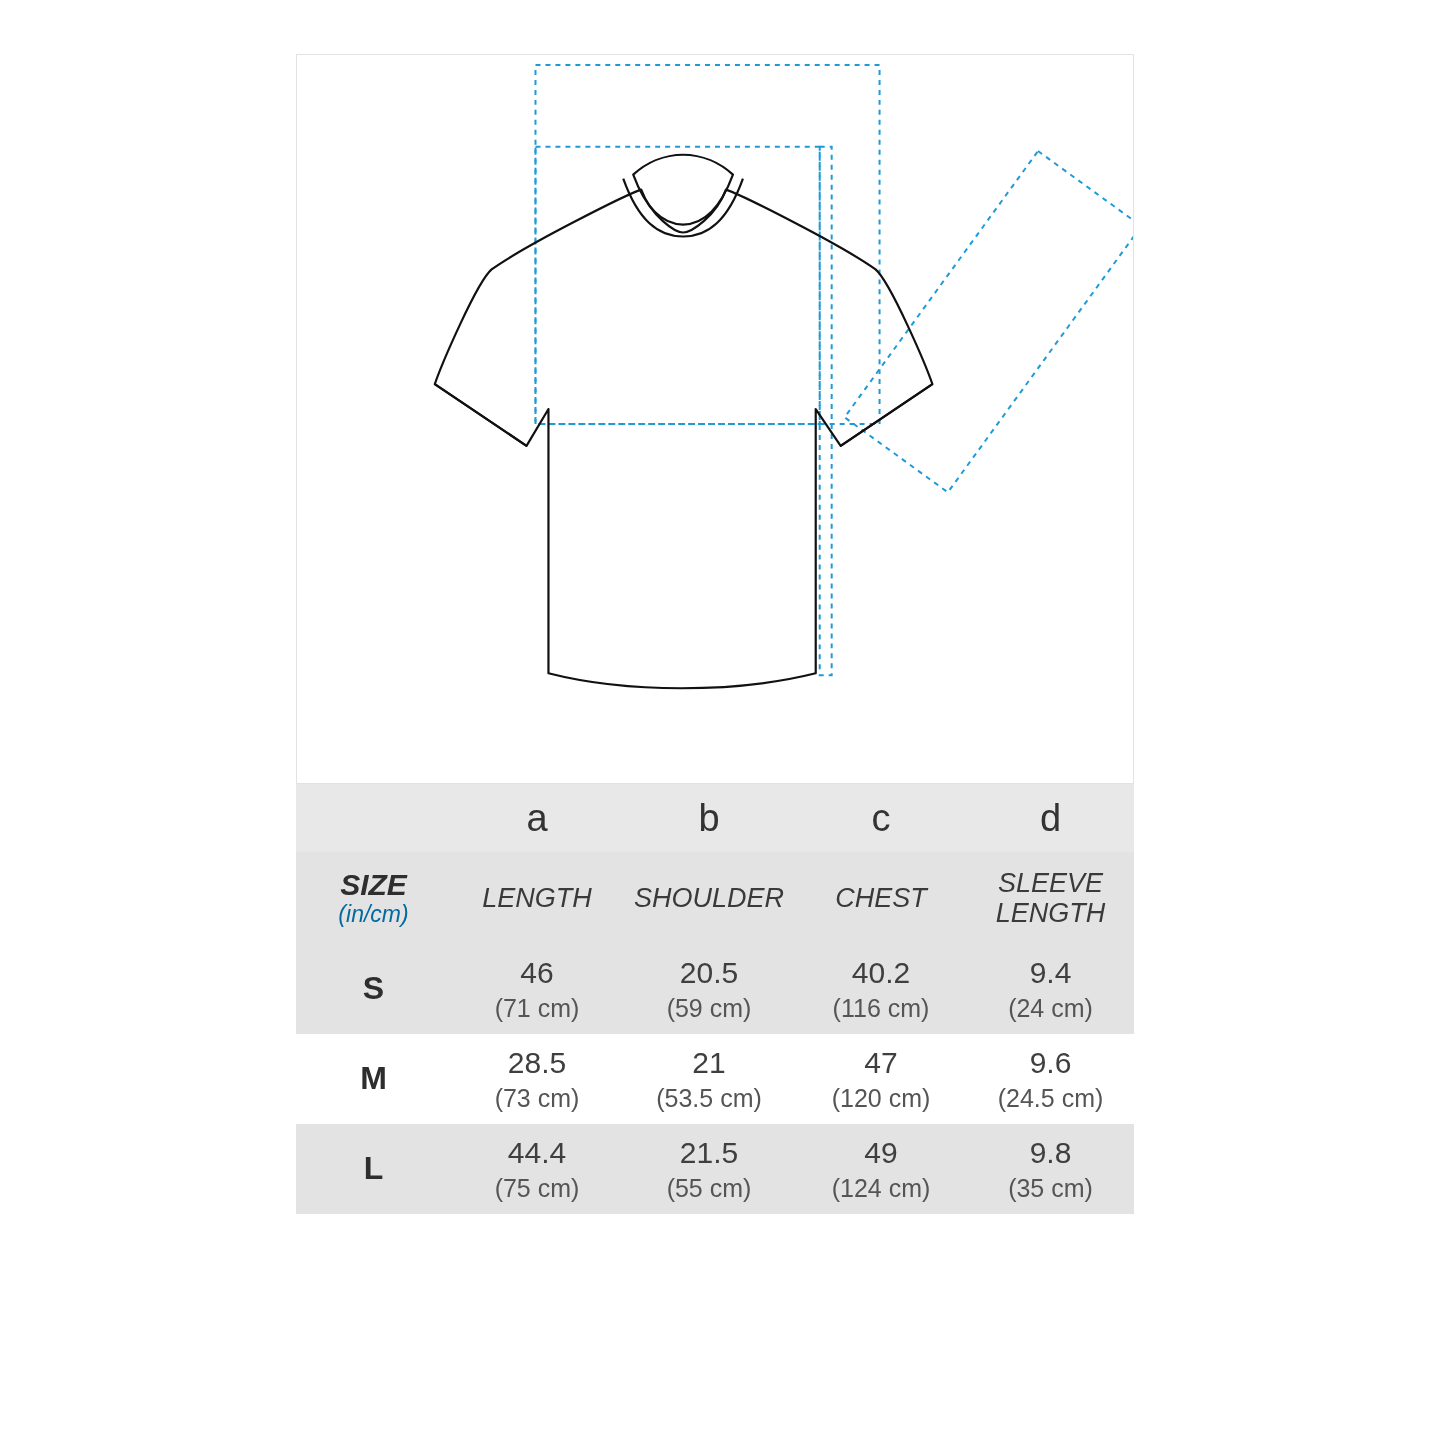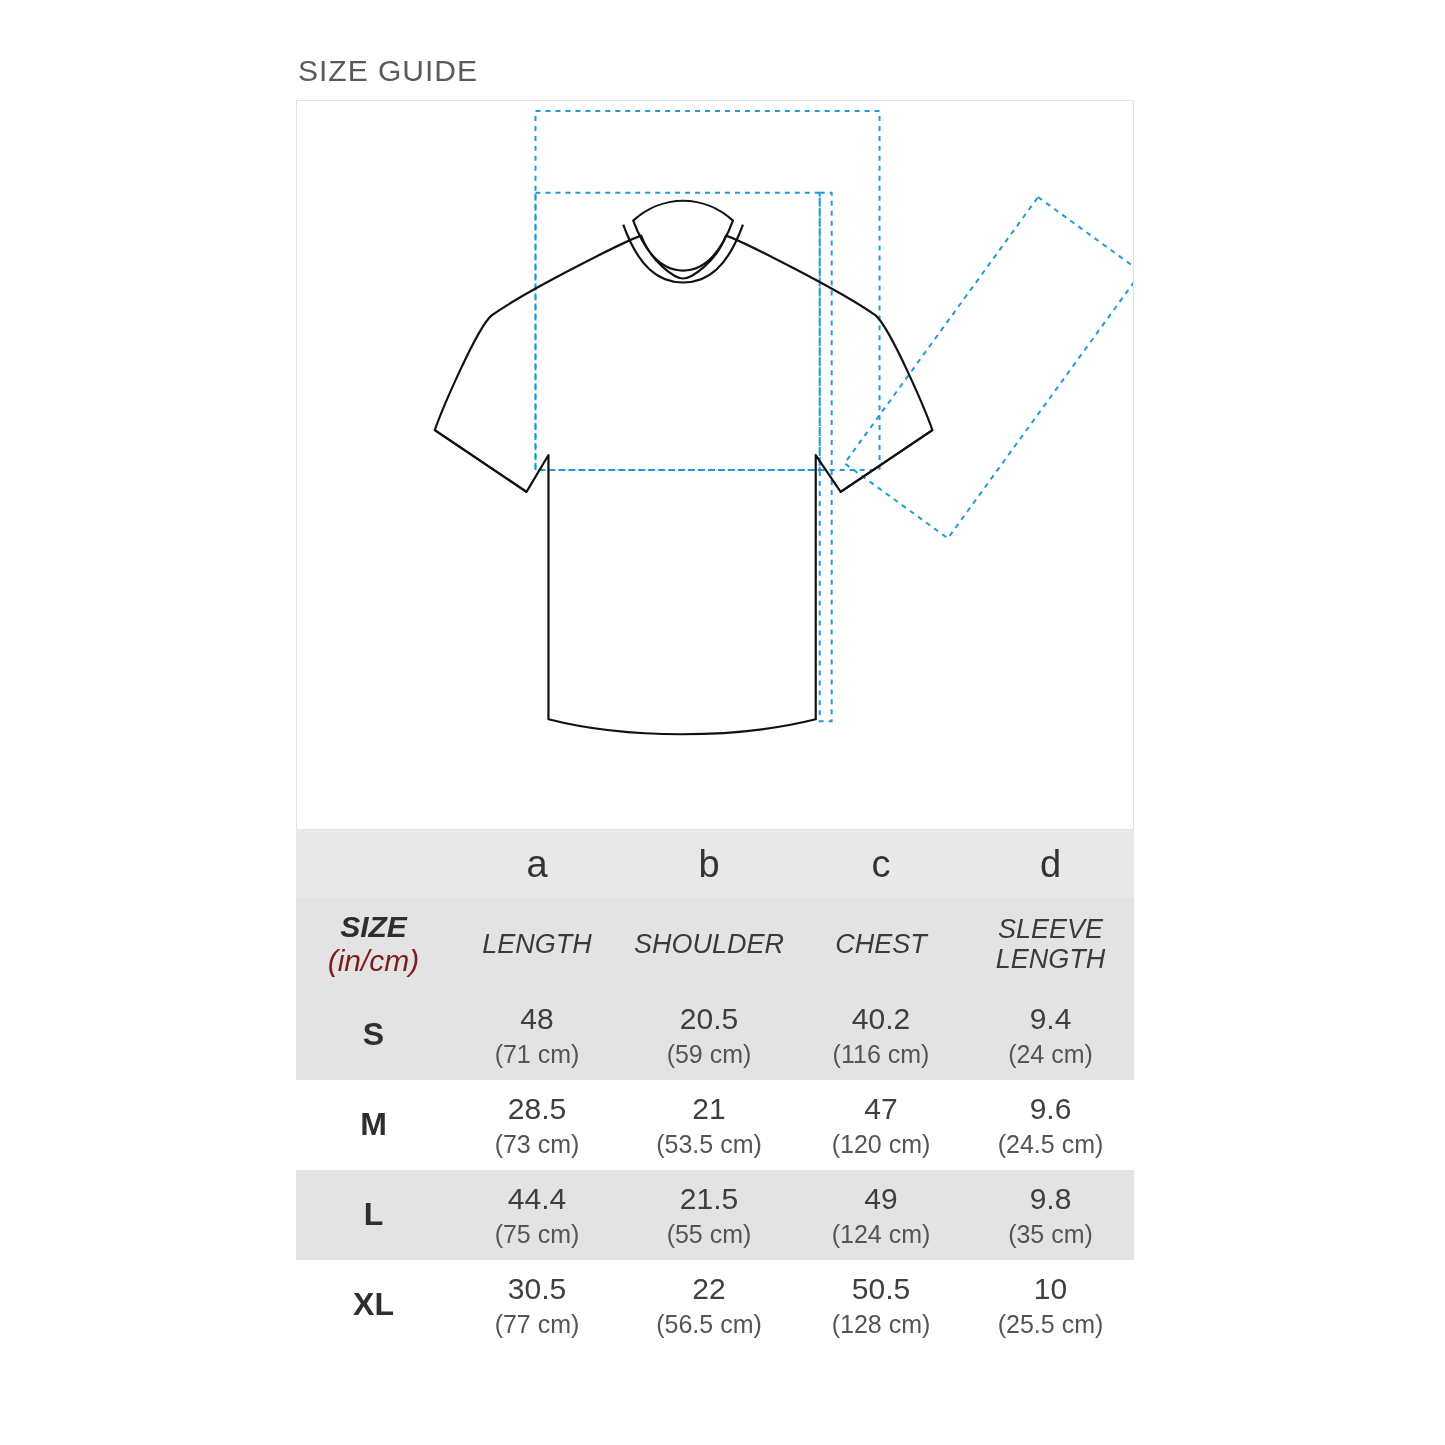--- a/index.html
+++ b/index.html
@@ -70,23 +70,23 @@
     line-height: 1.12;
     font-style: italic;
   }
   .head-row td.size-head {
     font-size: 30px;
     font-weight: 700;
     color: #2e2e2e;
   }
   .head-row td.size-head .unit {
     display: block;
-    font-size: 30px;
+    font-size: 23px;
     font-weight: 400;
-    color: #7f1d1d;
+    color: #0369a1;
   }
   .data-row td {
     height: 90px;
     font-size: 30px;
     color: #3f3f3f;
     line-height: 1.1;
   }
   .data-row td .cm {
     display: block;
     font-size: 25px;
@@ -104,21 +104,20 @@
   .col-a { width: 172px; }
   .col-b { width: 172px; }
   .col-c { width: 172px; }
   .col-d { width: 167px; }
 </style>
 </head>
 <body>
 
 <div id="page">
 
-  <div class="guide-title">SIZE GUIDE</div>
 
   <div class="illustration">
     <svg viewBox="0 0 838 730" xmlns="http://www.w3.org/2000/svg">
 
       <g stroke="#1e9bd7" stroke-width="2" fill="none" stroke-dasharray="5,5">
 
         <rect x="239" y="10" width="345" height="360"></rect>
 
         <rect x="239" y="92" width="285" height="278"></rect>
 
@@ -178,21 +177,21 @@
         </td>
         <td>LENGTH</td>
         <td>SHOULDER</td>
         <td>CHEST</td>
         <td>SLEEVE LENGTH</td>
       </tr>
 
       <tr class="data-row row-shaded">
         <td class="size-label">S</td>
         <td>
-          <span>48</span>
+          <span>46</span>
           <span class="cm">(71 cm)</span>
         </td>
         <td>
           <span>20.5</span>
           <span class="cm">(59 cm)</span>
         </td>
         <td>
           <span>40.2</span>
           <span class="cm">(116 cm)</span>
         </td>
@@ -235,35 +234,16 @@
         <td>
           <span>49</span>
           <span class="cm">(124 cm)</span>
         </td>
         <td>
           <span>9.8</span>
           <span class="cm">(35 cm)</span>
         </td>
       </tr>
 
-      <tr class="data-row row-plain">
-        <td class="size-label">XL</td>
-        <td>
-          <span>30.5</span>
-          <span class="cm">(77 cm)</span>
-        </td>
-        <td>
-          <span>22</span>
-          <span class="cm">(56.5 cm)</span>
-        </td>
-        <td>
-          <span>50.5</span>
-          <span class="cm">(128 cm)</span>
-        </td>
-        <td>
-          <span>10</span>
-          <span class="cm">(25.5 cm)</span>
-        </td>
-      </tr>
     </tbody>
   </table>
 
 </div>
 
 </body></html>

